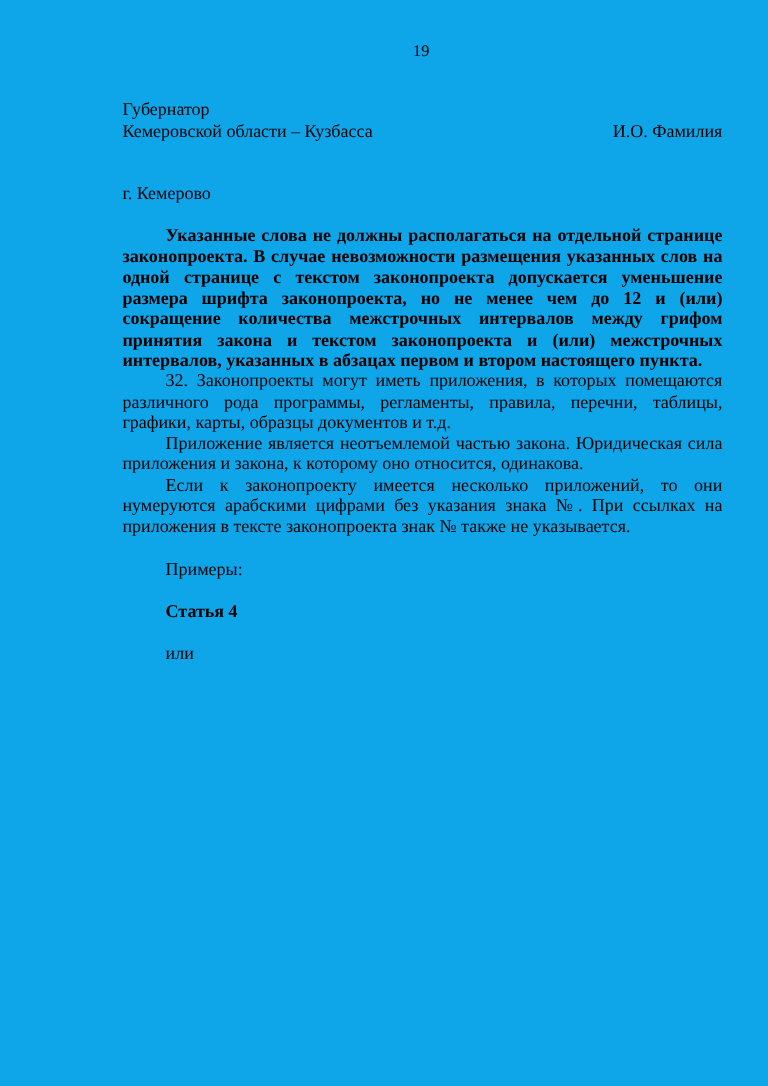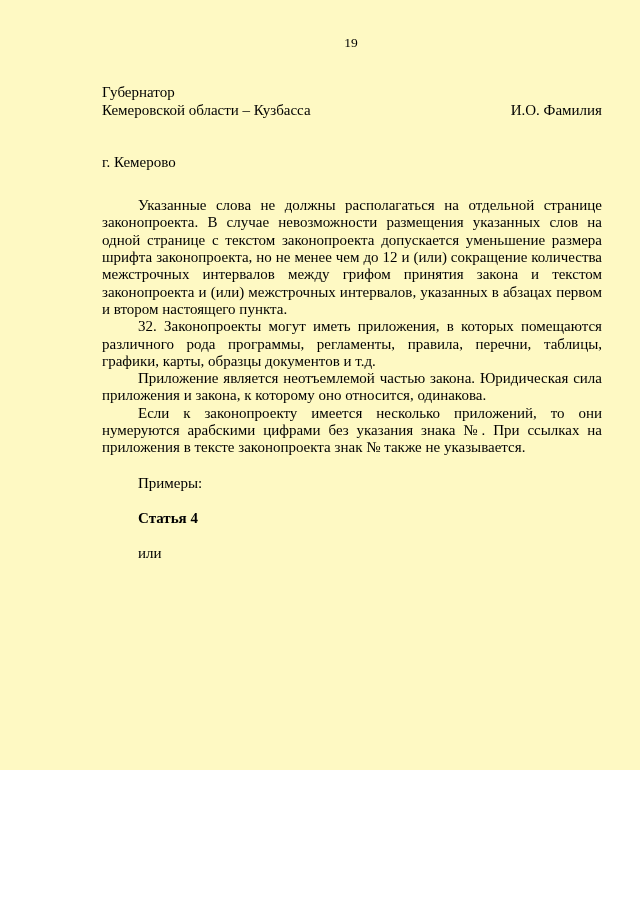--- a/index.html
+++ b/index.html
@@ -3,22 +3,22 @@
 <meta charset="utf-8">
 <style>
   html, body {
     margin: 0;
     padding: 0;
     background: #ffffff;
   }
   .page {
     position: relative;
     width: 640px;
-    height: 770px;
-    background: #fef9c3;
+    height: 905px;
+    background: #0ea5e9;
     font-family: "Liberation Serif", "DejaVu Serif", serif;
     color: #000000;
     font-size: 15px;
     line-height: 17.3px;
     overflow: hidden;
   }
   .page-number {
     padding-top: 34px;
     width: 498px;
     margin-left: 102px;
@@ -37,21 +37,21 @@
   .label {
     margin: 0;
     text-indent: 36px;
     text-align: left;
   }
   .example-label   { margin-top: 17px; }
   .signature       { margin-top: 33px; display: flex; align-items: flex-end; justify-content: space-between; }
   .sig-left div    { white-space: nowrap; }
   .sig-right       { white-space: nowrap; }
   .city            { margin: 0; margin-top: 35px; text-align: left; }
-  .first-para      { margin-top: 26px; }
+  .first-para      { margin-top: 18px; font-weight: bold; }
   .examples-label  { margin-top: 18px; }
   .article-heading { margin-top: 18px; font-weight: bold; }
   .or-label        { margin-top: 18px; margin-bottom: 18px; }
   .spread {
     
     word-spacing: 1px;
   }
 </style>
 </head>
 <body>

